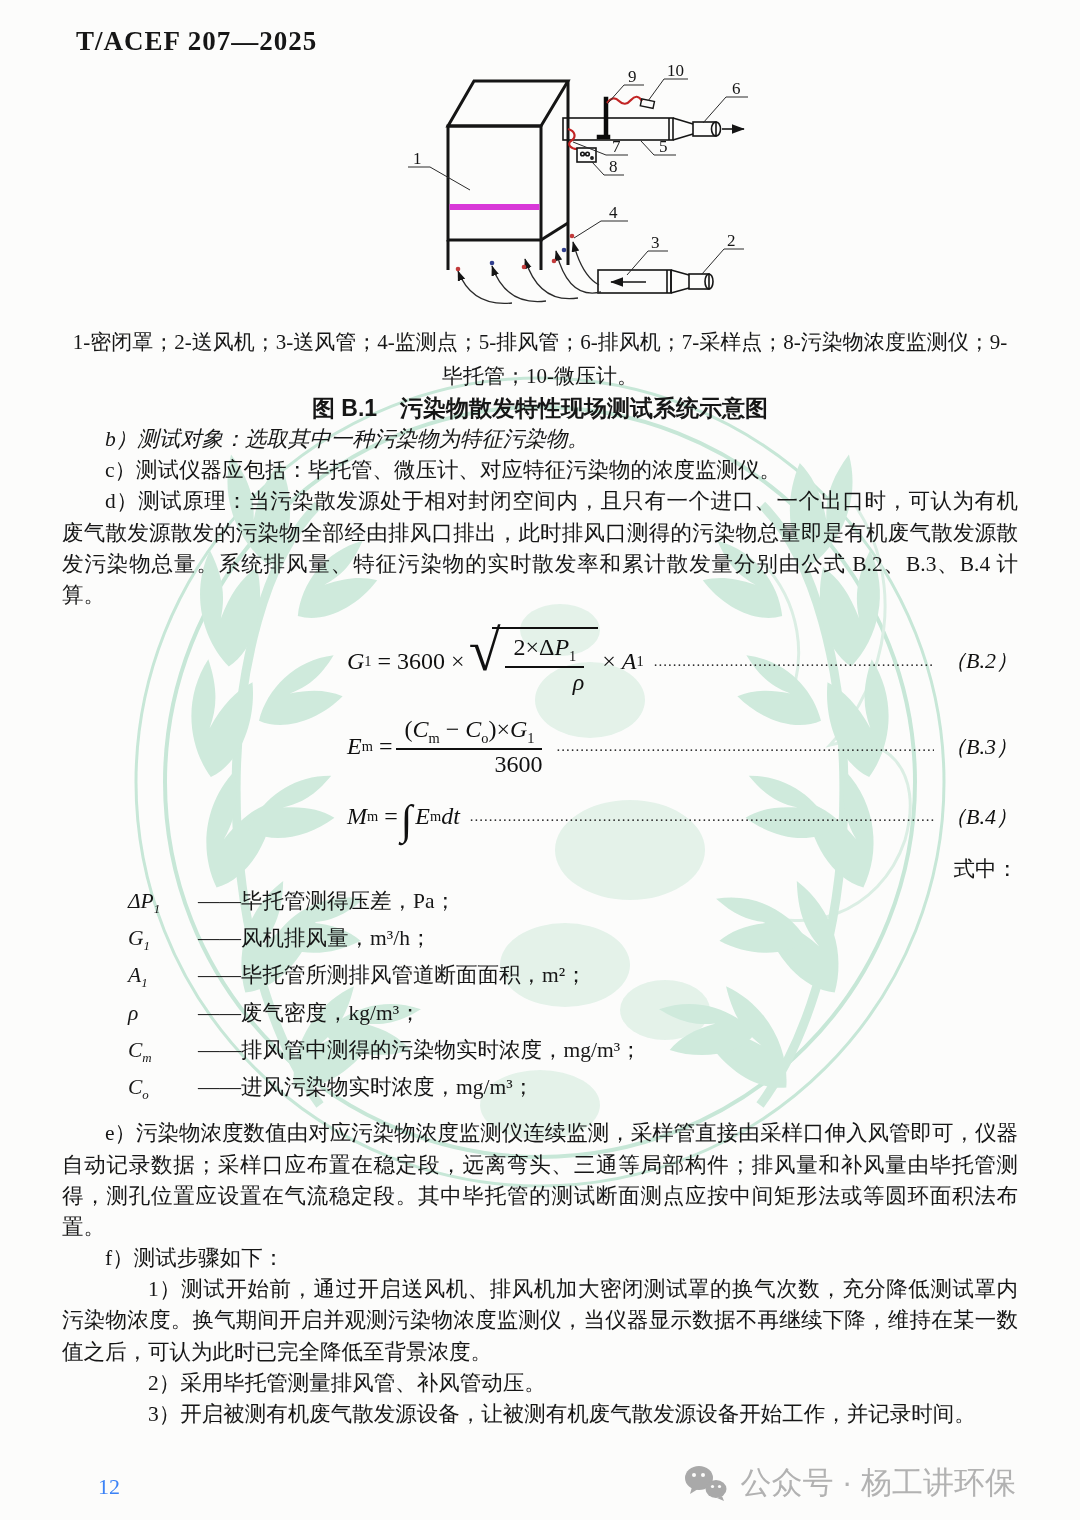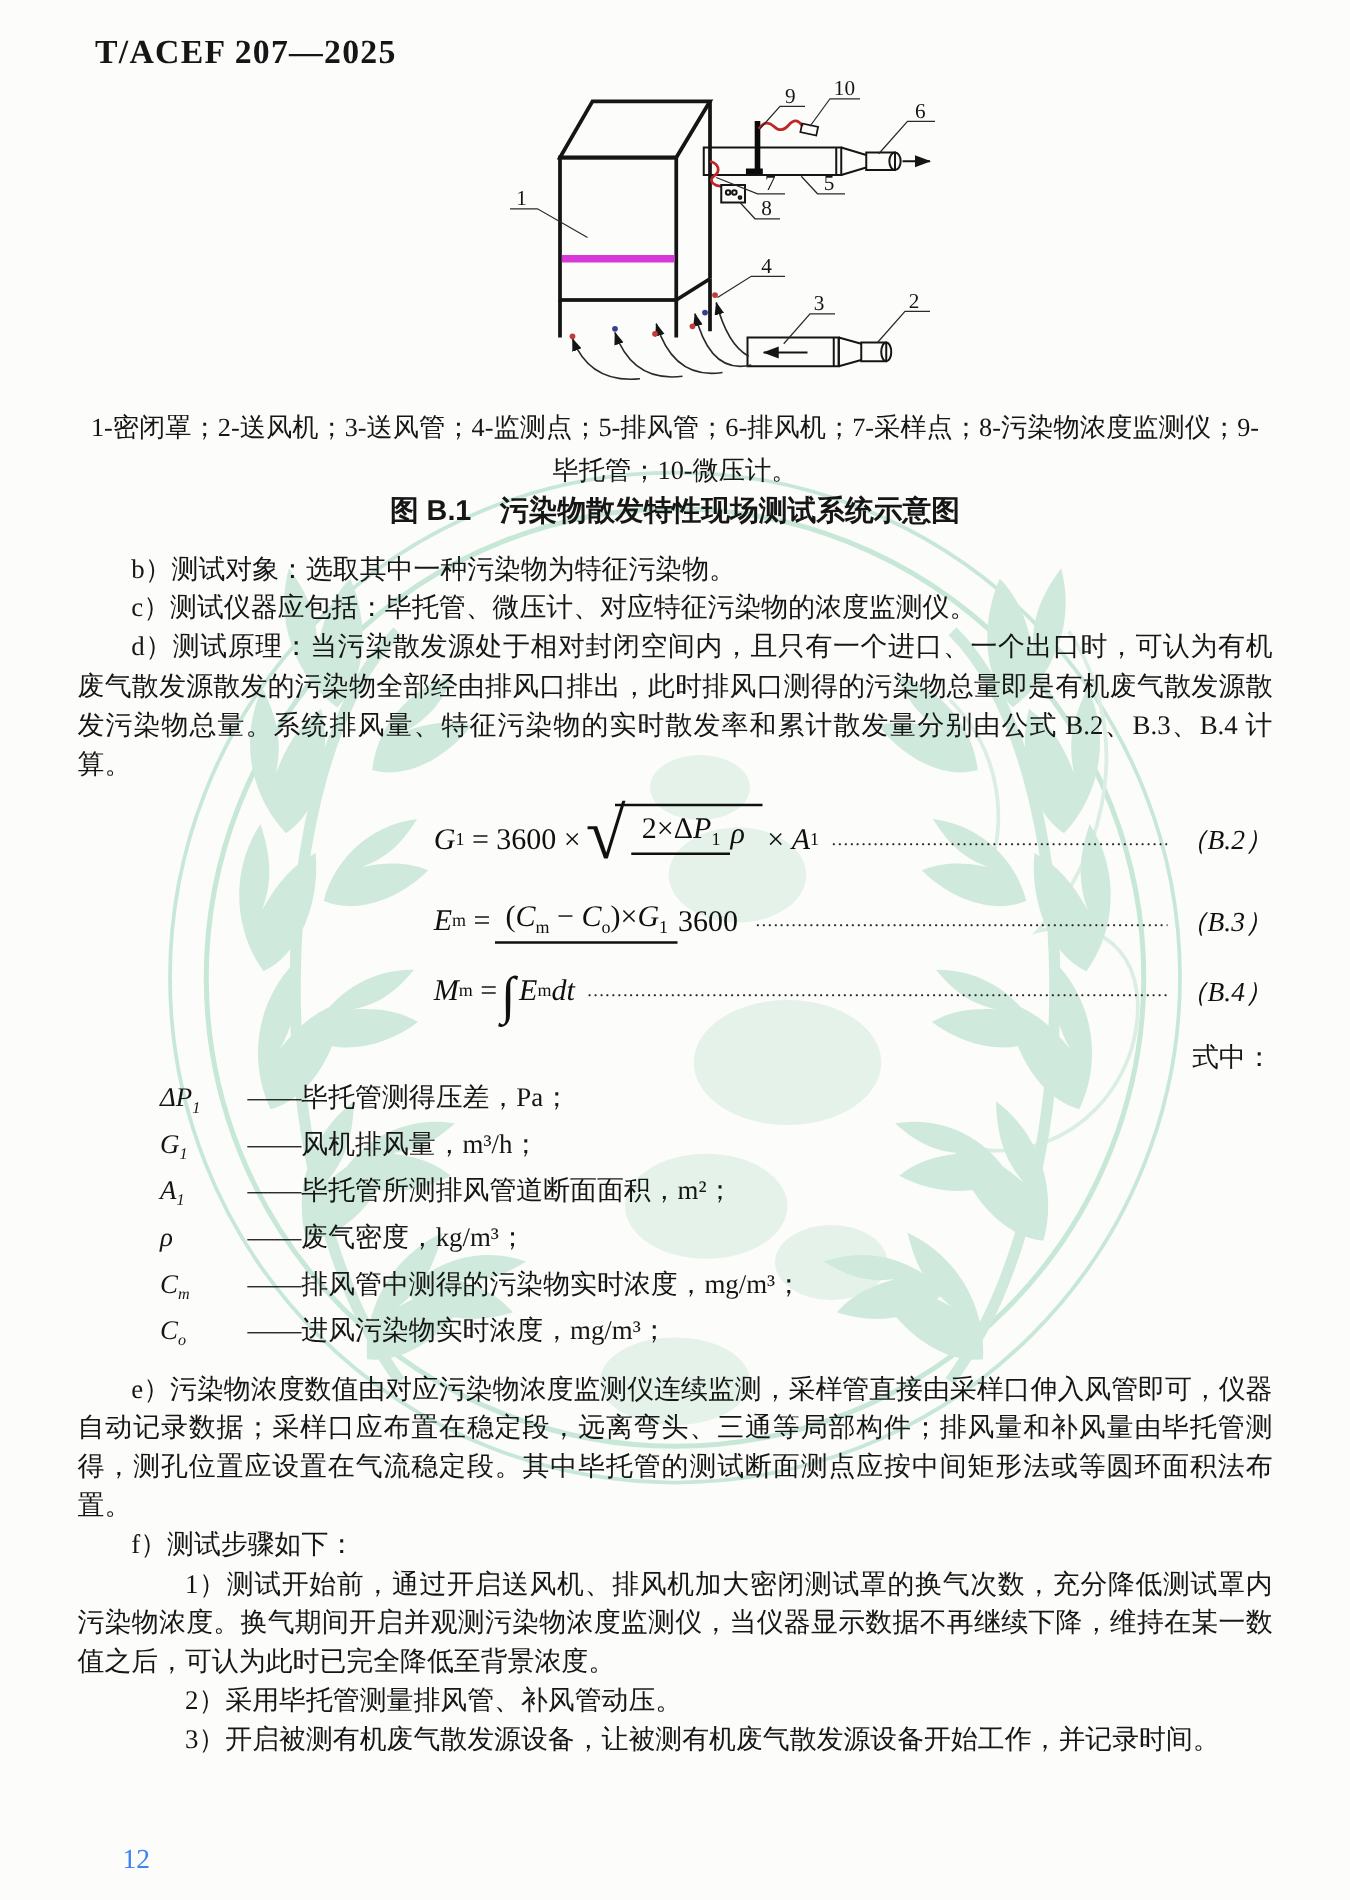--- a/index.html
+++ b/index.html
@@ -14,37 +14,37 @@
   .diagram-wrap{margin:6px 0 0 396px;width:400px;height:258px;}
   .diagram-wrap svg{display:block;}
   .dlabel{font-size:17px;font-family:"Liberation Serif",serif;fill:#151515;}
 
   .fig-caption{margin:4px 70px 0 70px;text-align:center;font-size:21px;line-height:1.62;}
   .fig-title{text-align:center;font-size:23px;font-weight:bold;
              font-family:"Liberation Sans",sans-serif;}
 
   .body-text{padding:0 62px;font-size:21.5px;line-height:1.45;text-align:justify;}
   .para{margin:0;text-indent:2em;}
-  .para-first{margin-top:16px;}
+  .para-first{margin-top:0;font-style:italic;}
   .step{margin:0;text-indent:4em;}
 
   
   .eq-row{display:flex;align-items:center;padding:0 62px;font-size:24px;color:#101010;}
   .eq-b2{margin-top:16px;}
   .eq-b3{margin-top:20px;}
   .eq-b4{margin-top:18px;margin-bottom:6px;}
   .eq-left{margin-left:285px;display:inline-flex;align-items:center;white-space:nowrap;}
   .eq-dots{flex:1;overflow:hidden;white-space:nowrap;margin:0 10px;font-size:15px;letter-spacing:1px;color:#2a2a2a;}
   .eq-tag{white-space:nowrap;font-size:22px;font-style:italic;}
   .v{font-style:italic;}
   .eq-row sub, .sym sub{font-size:.6em;}
   .sqrt{display:inline-flex;align-items:flex-start;margin:0 4px;}
   .sqrt .sign{font-size:58px;line-height:1;margin-right:-8px;transform:translateY(-5px);font-style:normal;}
   .sqrt .radicand{border-top:2.2px solid #101010;padding:5px 10px 0 9px;}
-  .frac{display:inline-flex;align-items:center;vertical-align:middle;margin:0 4px;}
+  .frac{display:inline-flex;flex-direction:column;align-items:flex-end;vertical-align:middle;margin:0 4px;}
   .frac .num{padding:0 8px 1px 8px;border-bottom:2.2px solid #101010;}
   .frac .den{padding-top:1px;}
   .intg{font-size:42px;line-height:1;margin:0 3px;transform:translateY(3px);}
 
   .where{padding:10px 62px 0 62px;font-size:21.5px;text-align:right;}
   .sym-list{padding:4px 62px 0 62px;}
   .sym-row{display:flex;line-height:29px;font-size:21.5px;padding-left:66px;}
   .sym{width:70px;flex:0 0 70px;font-style:italic;}
   .sym-desc{flex:1;}
 
@@ -299,15 +299,28 @@
       <p class="step">1）测试开始前，通过开启送风机、排风机加大密闭测试罩的换气次数，充分降低测试罩内污染物浓度。换气期间开启并观测污染物浓度监测仪，当仪器显示数据不再继续下降，维持在某一数值之后，可认为此时已完全降低至背景浓度。</p>
       <p class="step">2）采用毕托管测量排风管、补风管动压。</p>
       <p class="step">3）开启被测有机废气散发源设备，让被测有机废气散发源设备开始工作，并记录时间。</p>
 
     </div>
 
   </div>
 
   <div class="footer">
     <span class="page-num">12</span>
+    <span class="wechat-wm">
+      <svg width="44" height="36" viewBox="0 0 44 36">
+        <ellipse cx="15" cy="13" rx="14" ry="12" fill="#a9a9a9"></ellipse>
+        <path d="M8,22 L6,29 L14,24 Z" fill="#a9a9a9"></path>
+        <circle cx="10" cy="10" r="2" fill="#fcfcfb"></circle>
+        <circle cx="19" cy="10" r="2" fill="#fcfcfb"></circle>
+        <ellipse cx="32" cy="24" rx="10.5" ry="9" fill="#a9a9a9"></ellipse>
+        <path d="M38,31 L40,36 L33,33 Z" fill="#a9a9a9"></path>
+        <circle cx="28.5" cy="21.5" r="1.6" fill="#fcfcfb"></circle>
+        <circle cx="35.5" cy="21.5" r="1.6" fill="#fcfcfb"></circle>
+      </svg>
+      <span>公众号 · 杨工讲环保</span>
+    </span>
   </div>
 
 </div>
 
 </body></html>

